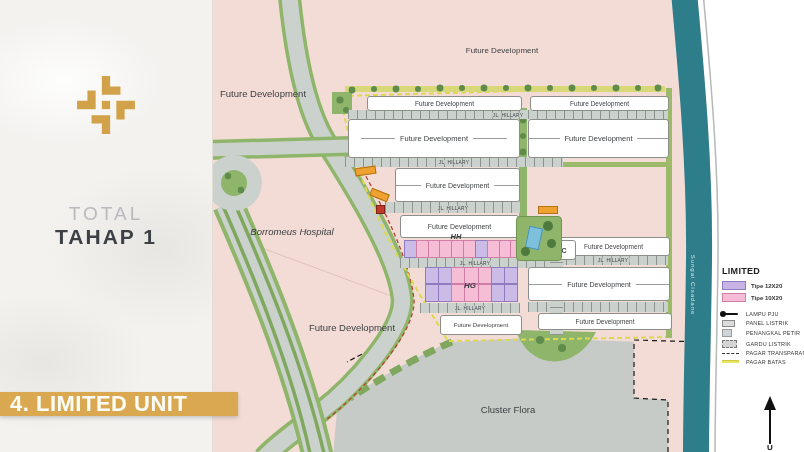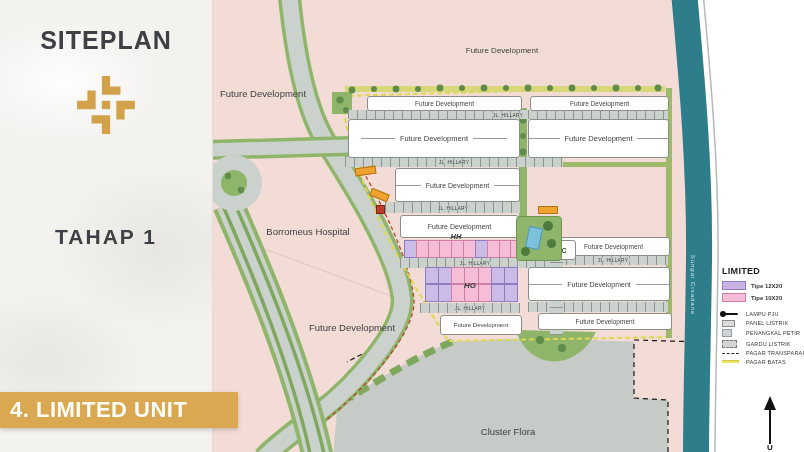--- a/index.html
+++ b/index.html
@@ -22,21 +22,21 @@
   .sb-brand{position:absolute;left:0;top:146px;width:100%;text-align:center;
     font-size:23px;font-weight:400;letter-spacing:7px;text-indent:7px;color:#55575b;}
   .sb-total{position:absolute;left:0;top:203px;width:100%;text-align:center;
     font-size:19px;font-weight:400;letter-spacing:3px;color:#b8babd;}
   .sb-phase{position:absolute;left:0;top:225px;width:100%;text-align:center;
     font-size:21px;font-weight:800;letter-spacing:2px;color:#3d4145;}
   .sb-units{position:absolute;left:0;top:256px;width:100%;text-align:center;
     font-size:36px;letter-spacing:2px;}
   .sb-units .num{font-weight:800;color:#d5a13e;}
   .sb-units .word{font-weight:300;color:#dcbf87;}
-  .banner{position:absolute;left:0;top:392px;width:238px;height:36px;z-index:6;
+  .banner{position:absolute;left:0;top:392px;width:238px;height:24px;z-index:6;
     background:#d9a850;color:#fdfdf8;display:flex;align-items:center;
     padding-left:10px;box-sizing:border-box;font-size:22px;font-weight:800;
     letter-spacing:.5px;box-shadow:0 2px 4px rgba(0,0,0,.18);}
 
   
   .lab{position:absolute;transform:translate(-50%,-50%);white-space:nowrap;
        color:#3a3d3f;z-index:3;}
   .lab.big{font-size:9.5px;}
   .lab.med{font-size:8px;}
   .lab.bold{font-weight:700;font-style:italic;}
@@ -271,23 +271,23 @@
     <div class="tree" style="left:4px;top:30px;width:9px;height:9px;"></div>
   </div>
 
   <div class="mk-orange" style="left:355px;top:167px;width:19px;height:6px;transform:rotate(-8deg);"></div>
   <div class="mk-orange" style="left:370px;top:191px;width:17px;height:6px;transform:rotate(22deg);"></div>
   <div class="mk-red" style="left:376px;top:205px;width:7px;height:7px;"></div>
   <div class="mk-orange" style="left:538px;top:206px;width:18px;height:6px;"></div>
 
   <div class="lab big" style="left:263px;top:93px;">Future Development</div>
   <div class="lab med" style="left:502px;top:50px;">Future Development</div>
-  <div class="lab big" style="left:308px;top:231px;">Borromeus Hospital</div>
+  <div class="lab big" style="left:292px;top:231px;font-style:italic;">Borromeus Hospital</div>
   <div class="lab big" style="left:352px;top:327px;">Future Development</div>
-  <div class="lab big" style="left:508px;top:431px;">Cluster Flora</div>
+  <div class="lab big" style="left:508px;top:409px;">Cluster Flora</div>
   <div class="river-label">Sungai Cisadane</div>
 
   <div class="legend">
     <div class="lg-title">LIMITED</div>
     <div class="lg-row">
       <span class="lg-sw purple"></span>
       <span class="lg-type">Tipe 12X20</span>
     </div>
     <div class="lg-row" style="margin-bottom:9px;">
       <span class="lg-sw pink"></span>
@@ -327,33 +327,33 @@
       <span class="lg-ic">
           <span class="ic-batas"></span>
         </span>
       <span class="lg-txt">PAGAR BATAS</span>
     </div>
   </div>
 
   <div class="compass-u">U</div>
 
   <aside class="sidebar">
-    <div class="sb-title">SITEPLAN</div>
     <svg class="sb-logo" width="62" height="62" viewBox="0 0 60 60">
       <g fill="#d2a24a">
         <path d="M26 2 h8 v10 h10 v8 h-18 z"></path>
         <g transform="rotate(90 30 30)">
             <path d="M26 2 h8 v10 h10 v8 h-18 z"></path>
           </g>
         <g transform="rotate(180 30 30)">
             <path d="M26 2 h8 v10 h10 v8 h-18 z"></path>
           </g>
         <g transform="rotate(270 30 30)">
             <path d="M26 2 h8 v10 h10 v8 h-18 z"></path>
           </g>
         <rect x="26" y="26" width="8" height="8"></rect>
       </g>
     </svg>
+    <div class="sb-total">TOTAL</div>
     <div class="sb-phase">TAHAP 1</div>
   </aside>
   <div class="banner">4. LIMITED UNIT</div>
 
 </div>
 
 </body></html>

